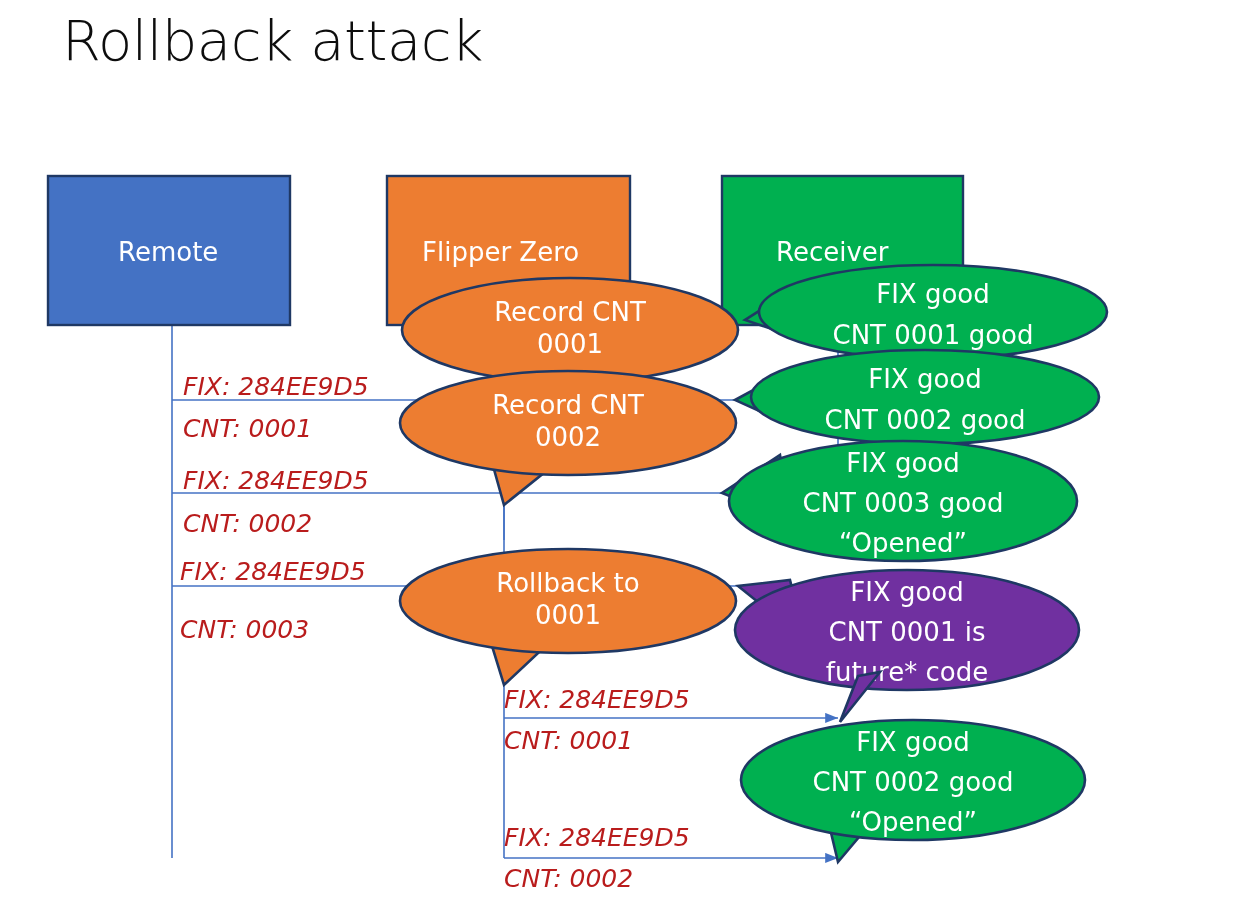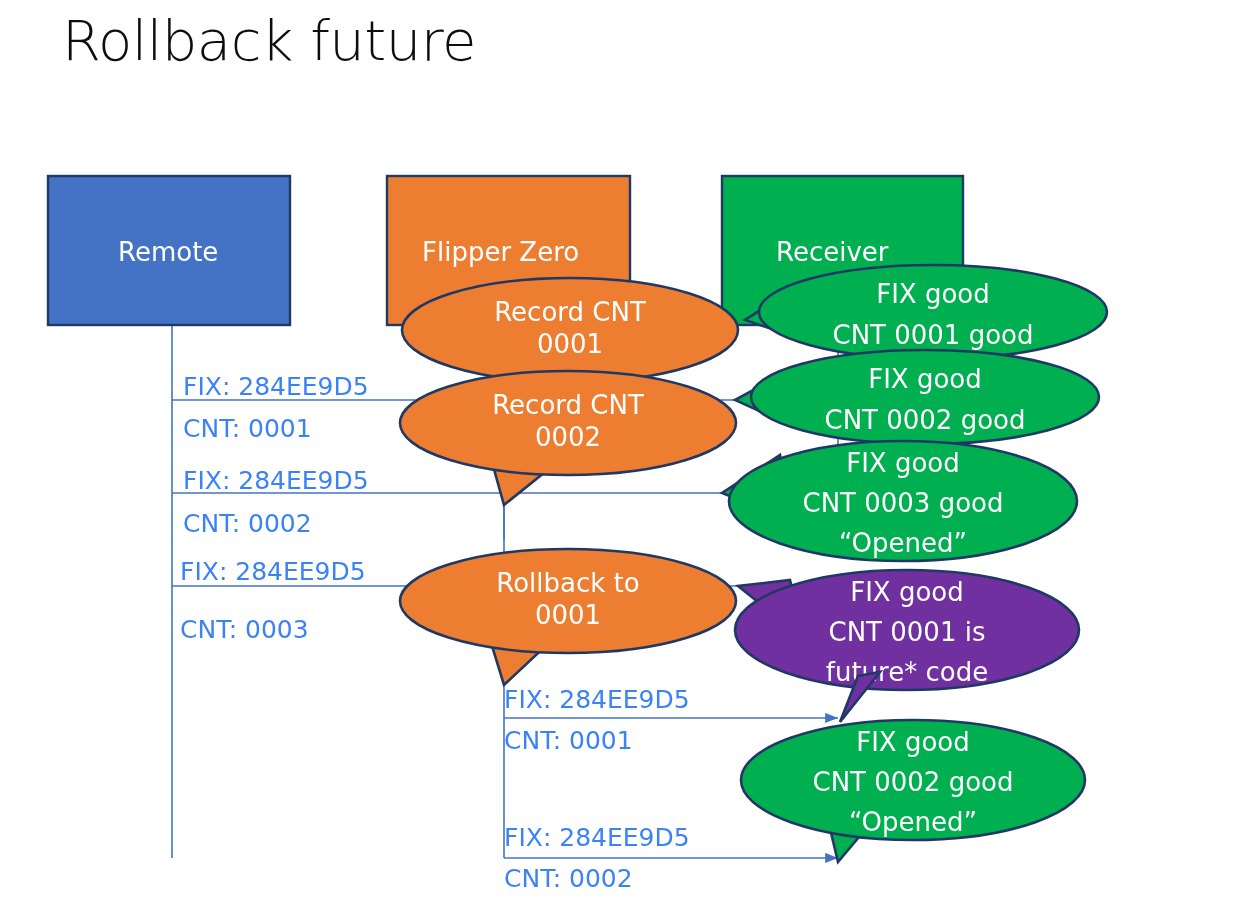--- a/index.html
+++ b/index.html
@@ -24,42 +24,43 @@
     font-family:"DejaVu Sans",sans-serif;
   }
 
   
   svg.layer{position:absolute;left:0;top:0;width:1233px;height:898px;}
 
   
   .seqlabel{
     position:absolute;
     font-size:25px;
-    color:#3b82f6;
+    color:#b91c1c;
     white-space:nowrap;
     font-family:"DejaVu Sans",sans-serif;
     letter-spacing:0px;
+    font-style:italic;
   }
 
   .boxlabel{
     font-size:26px; fill:#ffffff;
     font-family:"DejaVu Sans",sans-serif;
   }
   .callouttext{
     font-size:26px; fill:#ffffff;
     font-family:"DejaVu Sans",sans-serif;
     text-anchor:middle;
   }
 </style>
 </head>
 <body>
 
 <div id="stage">
 
-  <div class="title">Rollback future</div>
+  <div class="title">Rollback attack</div>
 
   <svg class="layer" viewBox="0 0 1233 898">
     <defs>
       <marker id="arrowblue" markerWidth="9" markerHeight="9" refX="8" refY="3.2" orient="auto" markerUnits="strokeWidth">
         <path d="M0,0 L8,3.2 L0,6.4 z" fill="#4472C4"></path>
       </marker>
     </defs>
 
     <g>
       <line x1="172" y1="325" x2="172" y2="858" stroke="#4472C4" stroke-width="1.6"></line>

